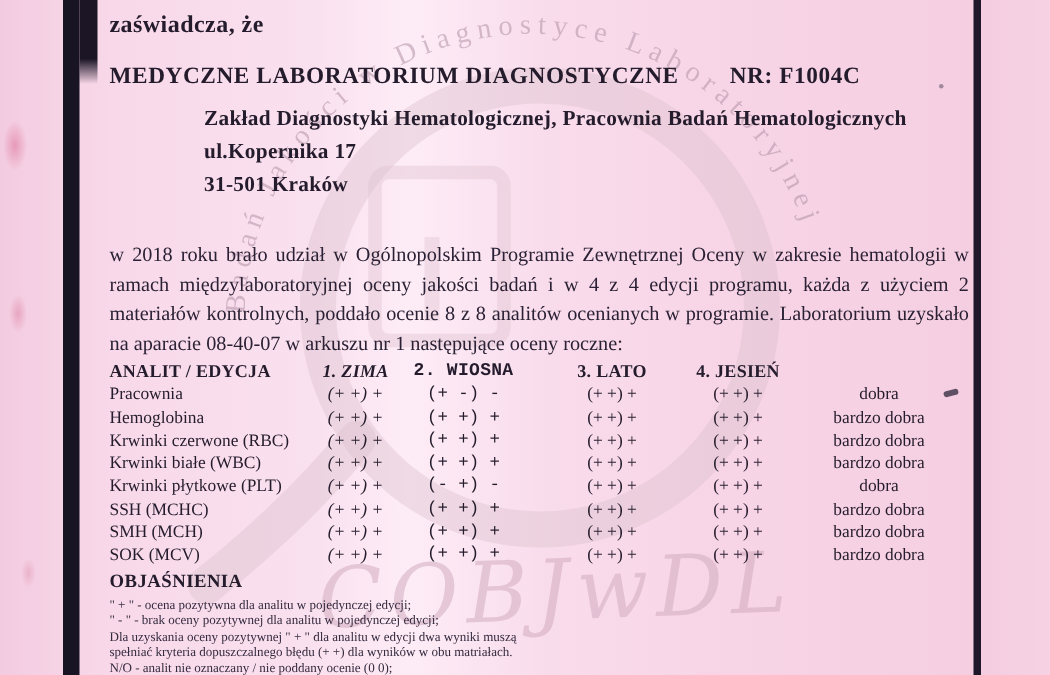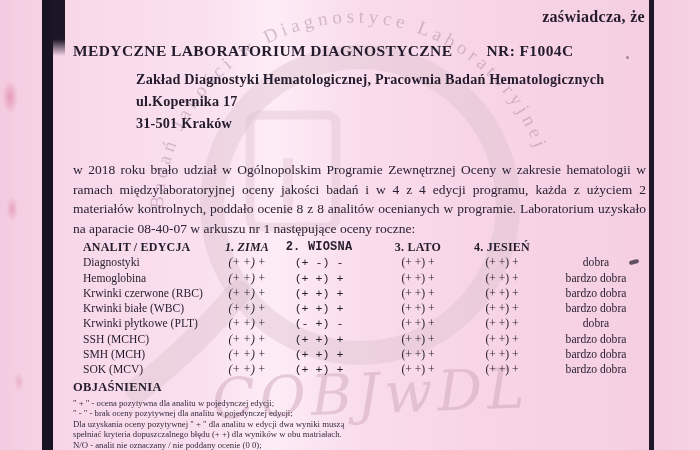--- a/index.html
+++ b/index.html
@@ -9,28 +9,28 @@
     background:linear-gradient(90deg,#f3cbe0 0%,#f6d2e5 5%,#f8d9ea 12%,#fae1ef 30%,#fdecf6 39%,#f9dcec 52%,#f7d4e6 70%,#f6d0e3 87%,#f4cde1 94%,#f6d2e4 100%);
   }
   .abs{position:absolute;}
   
   .bar-left{left:42px;top:0;width:11px;height:450px;background:#191423;}
   .bar-wedge{left:53px;top:0;width:12px;height:56px;background:linear-gradient(180deg,#1b1526 0%,#1b1526 70%,rgba(27,21,38,0) 100%);}
   .bar-right{left:649px;top:0;width:5px;height:450px;background:#1d1729;}
   
   .wm{left:0;top:0;width:700px;height:450px;pointer-events:none;}
   
-  .certify{left:73px;width:572px;top:8px;text-align:right;font-weight:bold;font-size:16px;letter-spacing:.3px;}
+  .certify{left:73px;width:572px;top:8px;text-align:left;font-weight:bold;font-size:16px;letter-spacing:.3px;}
   .lab-line{left:73px;top:42px;font-weight:bold;font-size:15.5px;letter-spacing:.4px;white-space:nowrap;}
   .lab-line .nr{margin-left:34px;}
   .address{left:103px;top:68px;font-weight:bold;font-size:14.2px;line-height:22px;letter-spacing:.2px;margin-left:33px;}
   .para{left:73px;top:160px;width:573px;font-size:13.5px;line-height:19.6px;text-align:justify;color:#2a2134;}
   
   .rtable{left:73px;top:240px;width:570px;font-size:11.6px;}
-  .trow{position:relative;height:15.3px;line-height:15.3px;white-space:nowrap;margin-left:10px;}
+  .trow{position:relative;height:15.3px;line-height:15.3px;white-space:nowrap;}
   .trow.head{font-weight:bold;font-size:12px;letter-spacing:.2px;}
   .trow .c0{position:absolute;left:0;}
   .trow .c1{position:absolute;left:164px;transform:translateX(-50%);font-style:italic;}
   .trow .c2{position:absolute;left:236px;transform:translateX(-50%);font-family:Liberation Mono, monospace;}
   .trow .c3{position:absolute;left:335px;transform:translateX(-50%);}
   .trow .c4{position:absolute;left:419px;transform:translateX(-50%);text-align:right;}
   .trow .c5{position:absolute;left:513px;transform:translateX(-50%);}
   
   .notes-h{left:73px;top:380px;font-weight:bold;font-size:12.5px;letter-spacing:.3px;}
   .notes{left:73px;top:398px;font-size:8.7px;line-height:10.4px;color:#352b3f;}
@@ -88,21 +88,21 @@
 
   <div class="abs rtable">
     <div class="trow head">
       <span class="c0">ANALIT / EDYCJA</span>
       <span class="c1">1. ZIMA</span>
       <span class="c2">2. WIOSNA</span>
       <span class="c3">3. LATO</span>
       <span class="c4">4. JESIEŃ</span>
     </div>
     <div class="trow">
-      <span class="c0">Diagnostyki</span>
+      <span class="c0">Pracownia</span>
       <span class="c1">(+ +) +</span>
       <span class="c2">(+ -) -</span>
       <span class="c3">(+ +) +</span>
       <span class="c4">(+ +) +</span>
       <span class="c5">dobra</span>
     </div>
     <div class="trow">
       <span class="c0">Hemoglobina</span>
       <span class="c1">(+ +) +</span>
       <span class="c2">(+ +) +</span>

